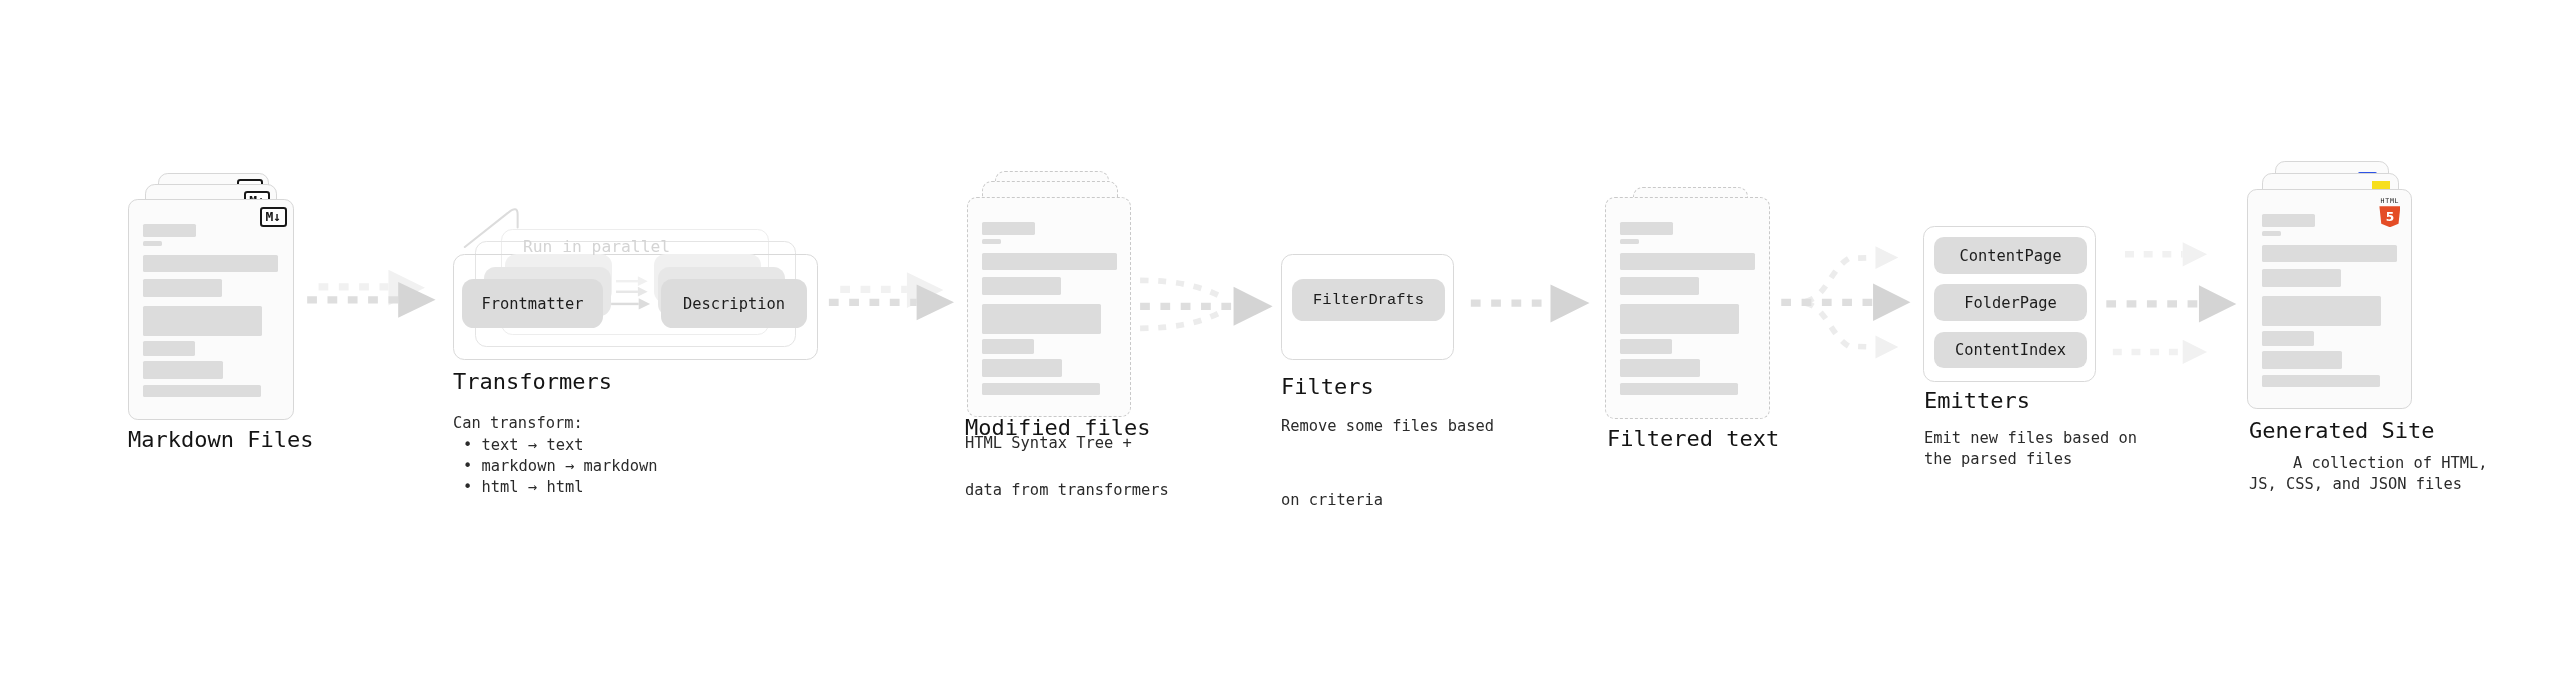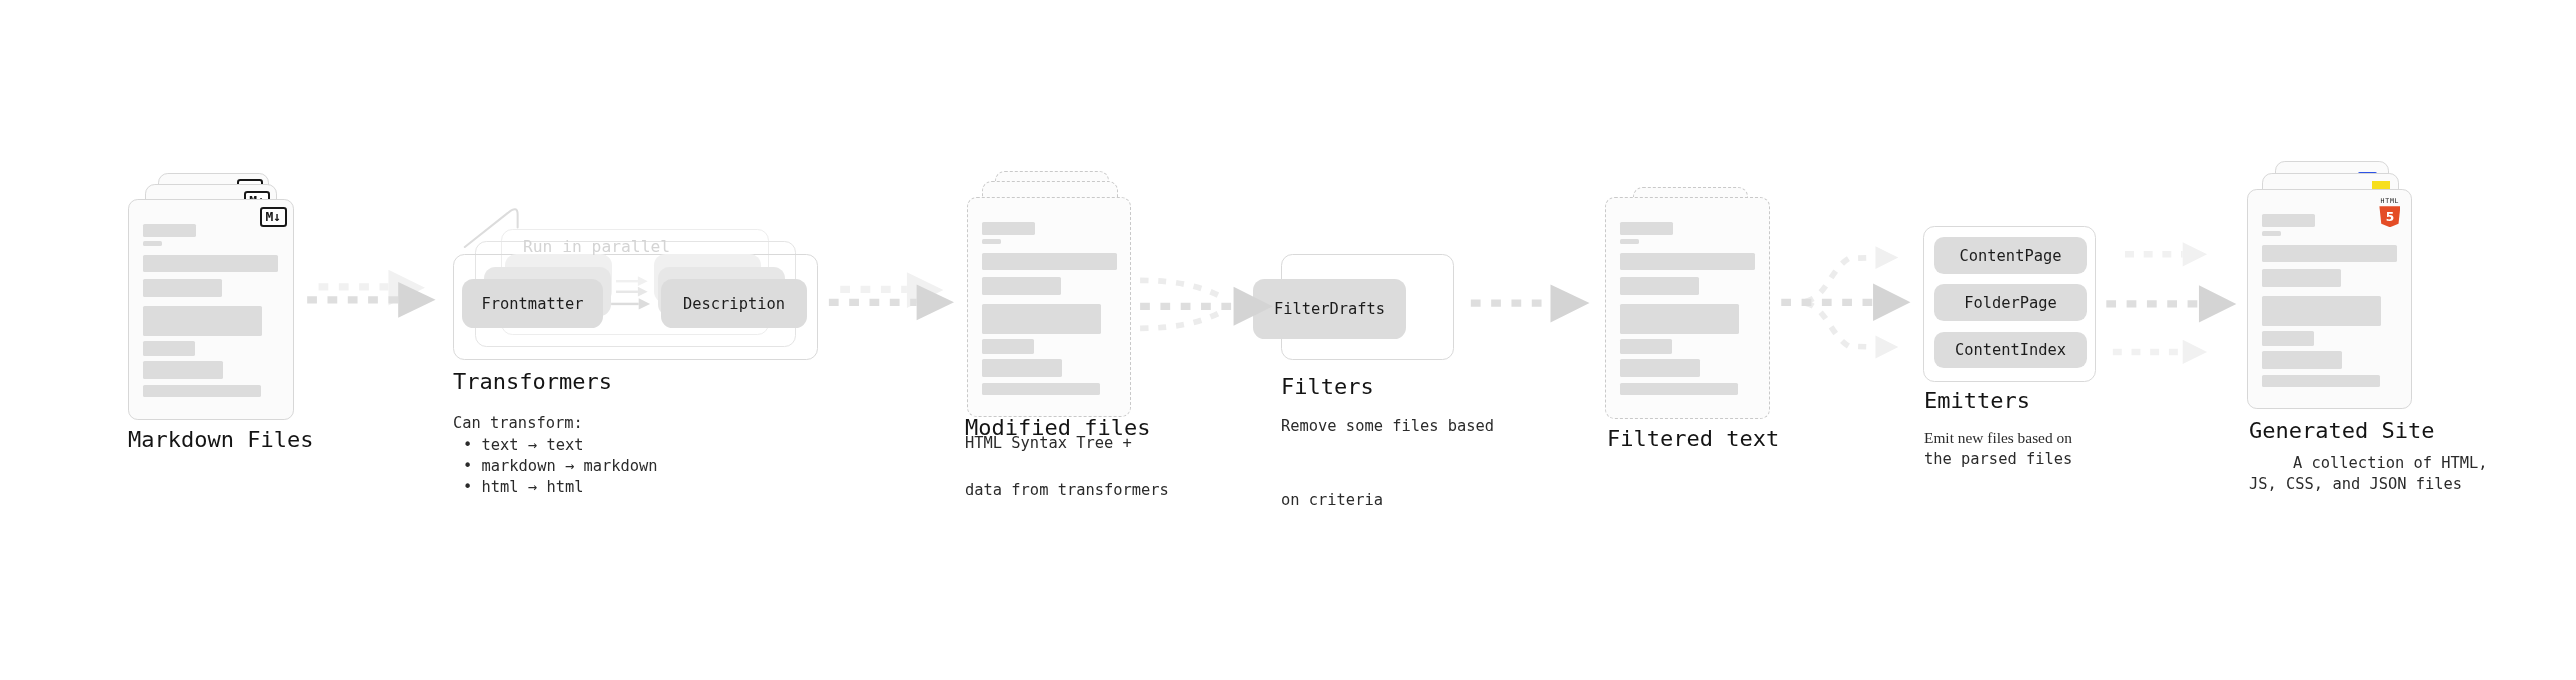--- a/index.html
+++ b/index.html
@@ -158,21 +158,21 @@
         <div class="doc-bar" style="top: 161px; width: 80px; height: 18px; background: rgb(220, 220, 220);"></div>
         <div class="doc-bar" style="top: 185px; width: 118px; height: 12.2px; background: rgb(220, 220, 220);"></div>
       </div>
     <div class="stage-label" style="left:965px;top:415px;">Modified files</div>
     <div class="stage-desc" style="left:965px;top:434px;">HTML Syntax Tree +</div>
     <div class="stage-desc" style="left:965px;top:481px;">data from transformers</div>
   </div>
 
   <div>
     <div class="outer-box" style="left:1281px;top:254px;width:173px;height:106px;"></div>
-    <div class="gray-box" style="left:1253px;top:279px;width:153px;height:60px;">FilterDrafts</div>
+    <div class="gray-box" style="left:1292px;top:279px;width:153px;height:42px;font-family:Liberation Mono, monospace;">FilterDrafts</div>
     <div class="stage-label" style="left:1281px;top:374px;">Filters</div>
     <div class="stage-desc" style="left:1281px;top:417px;">Remove some files based</div>
     <div class="stage-desc" style="left:1281px;top:462px;margin-top:29px;">on criteria</div>
   </div>
 
   <div>
     <div class="card dashed" style="left:1633px;top:187px;width:115px;height:195px;"></div>
     <div class="card dashed" style="left:1605px;top:197px;width:165px;height:222px;">
         <div class="doc-bar" style="top: 24.4px; width: 53px; height: 12.2px; background: rgb(220, 220, 220);"></div>
         <div class="doc-bar" style="top: 41px; width: 18.7px; height: 4.9px; background: rgb(220, 220, 220);"></div>
@@ -185,21 +185,21 @@
       </div>
     <div class="stage-label" style="left:1607px;top:426px;">Filtered text</div>
   </div>
 
   <div>
     <div class="outer-box" style="left:1923px;top:226px;width:173px;height:156px;"></div>
     <div class="gray-box" style="left:1934px;top:237px;width:153px;height:37px;border-radius:9.8px;">ContentPage</div>
     <div class="gray-box" style="left:1934px;top:284px;width:153px;height:37px;border-radius:9.8px;">FolderPage</div>
     <div class="gray-box" style="left:1934px;top:332px;width:153px;height:36px;border-radius:9.8px;">ContentIndex</div>
     <div class="stage-label" style="left:1924px;top:388px;">Emitters</div>
-    <div class="stage-desc" style="left:1924px;top:429px;font-family:Liberation Serif, serif;">Emit new files based on</div>
+    <div class="stage-desc" style="left:1924px;top:429px;">Emit new files based on</div>
     <div class="stage-desc" style="left:1924px;top:450px;">the parsed files</div>
   </div>
 
   <div>
     <div class="card" style="left:2275px;top:161px;width:114px;height:195px;">
       <div class="css-chip-wrap">
         <span class="css-chip">CSS</span>
         <div class="css-bar"></div>
       </div>
     </div>

